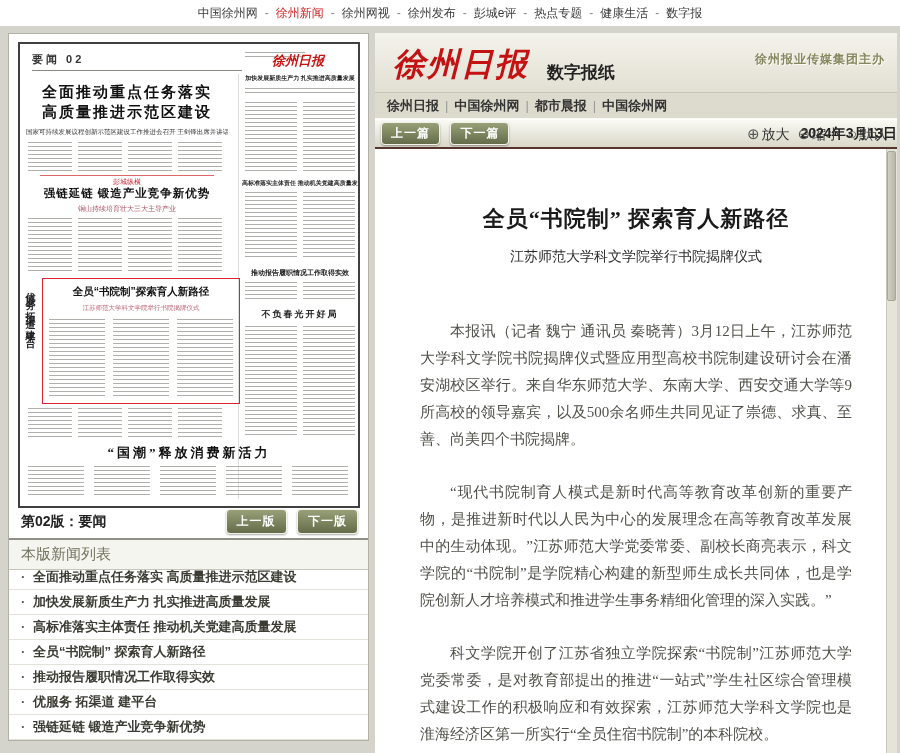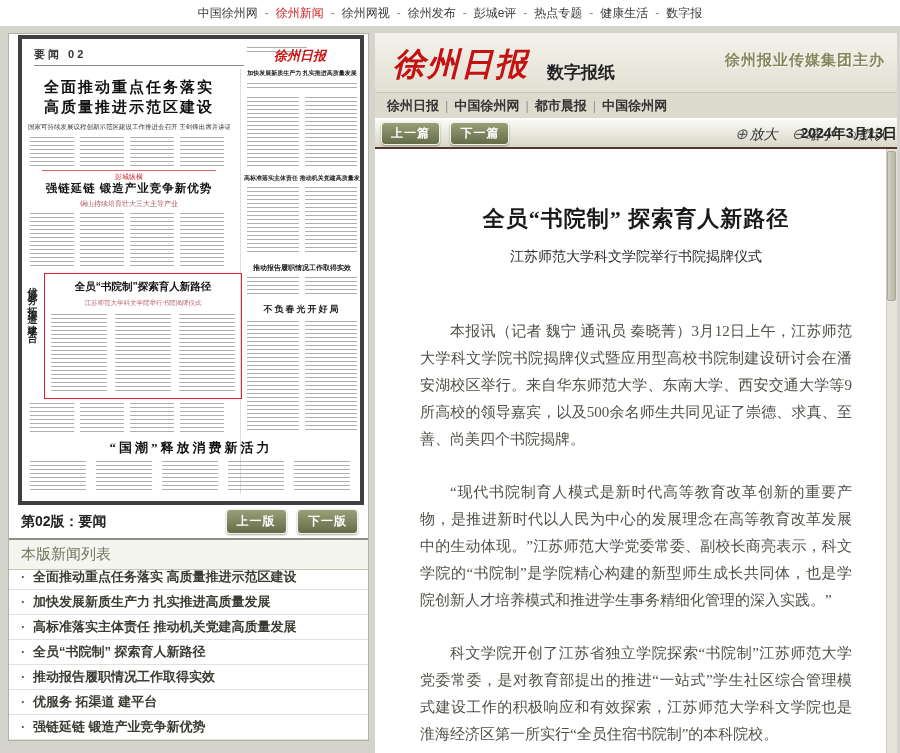--- a/index.html
+++ b/index.html
@@ -7,21 +7,21 @@
        font-family:"Liberation Sans", sans-serif;}
   
   .topbar{position:absolute;left:0;top:0;width:900px;height:26px;background:#ffffff;
           text-align:center;line-height:26px;font-size:12px;color:#3a3a3a;}
   .topbar .nav-item{cursor:pointer;margin:0 2px;}
   .topbar .nav-item.active{color:#cc2222;}
   .topbar .sep{color:#888;margin:0 5px;}
   
   .left-panel{position:absolute;left:8px;top:33px;width:361px;height:708px;background:#fff;
               border:1px solid #b2b1a8;box-sizing:border-box;}
-  .thumb{position:absolute;left:9px;top:1px;width:338px;height:462px;border:4px solid #404040;
+  .thumb{position:absolute;left:9px;top:8px;width:338px;height:462px;border:2px solid #404040;
          background:#fff;overflow:hidden;}
   .thumb *{position:absolute;}
   .t-seclabel{left:12px;top:8px;font-size:11px;font-weight:bold;color:#333;letter-spacing:3px;}
   .t-rule{left:12px;top:26px;width:210px;height:1px;background:#8a8a82;}
   .t-mast{left:252px;top:8px;font-size:13px;font-weight:bold;color:#c11;font-style:italic;white-space:nowrap;}
   .ftx{background:repeating-linear-gradient(to bottom,#96968e 0,#96968e 1px,transparent 1px,transparent 4px);
        opacity:.75;}
   .t-h1{left:8px;top:38px;width:198px;text-align:center;font-size:15px;font-weight:bold;color:#111;
         letter-spacing:2px;line-height:20px;font-family:"Liberation Serif",serif;}
   .t-h1b{top:58px;}
@@ -58,39 +58,39 @@
   .news-list{position:absolute;left:0;top:531px;width:100%;}
   .news-item{position:relative;padding:5px 8px 5px 24px;font-size:13px;color:#3c3c34;font-weight:bold;
              border-bottom:1px solid #e2e2da;line-height:14px;cursor:pointer;white-space:nowrap;overflow:hidden;}
   .news-item::before{content:"·";position:absolute;left:12px;color:#555;}
   
   .header-band{position:absolute;left:375px;top:33px;width:522px;height:60px;
                background:linear-gradient(#f4f3ec,#e2e0d3);border-bottom:1px solid #c8c6b8;box-sizing:border-box;}
   .logo{position:absolute;left:18px;top:10px;font-size:32px;font-weight:bold;color:#c41111;
         font-family:"Liberation Serif",serif;font-style:italic;letter-spacing:2px;}
   .logo-suffix{position:absolute;left:172px;top:28px;font-size:17px;font-weight:bold;color:#222;}
-  .sponsor{position:absolute;right:12px;top:18px;font-size:15px;font-weight:bold;color:#85875e;
+  .sponsor{position:absolute;right:12px;top:18px;font-size:12px;font-weight:bold;color:#85875e;
            text-shadow:1px 1px 0 #fbfbf5;letter-spacing:1px;}
   .subnav-row{position:absolute;left:375px;top:93px;width:522px;height:26px;background:#dddbcd;
               border-bottom:1px solid #fdfdf8;box-sizing:border-box;}
   .subnav-links{position:absolute;left:12px;top:0;line-height:26px;font-size:13px;font-weight:bold;color:#333;}
   .subnav-links .sep{color:#999;font-weight:normal;margin:0 6px;}
   .subnav-links .subnav-item{cursor:pointer;}
   .back-btn{position:absolute;right:8px;top:2px;padding:2px 12px;font-size:13px;font-weight:bold;
             background:linear-gradient(#a8ad8a,#6f7453);color:#fff;border:2px solid #eef0e2;
             border-radius:3px;box-shadow:0 1px 2px rgba(0,0,0,.3);cursor:pointer;letter-spacing:1px;}
   .toolbar{position:absolute;left:375px;top:119px;width:522px;height:27px;
            background:linear-gradient(#fafaf5,#d9d7c8);border-top:1px solid #fff;
            border-bottom:3px solid #56352c;box-sizing:content-box;}
   .tb-btns{position:absolute;left:6px;top:2px;}
   .tb-btns .btn-olive{margin-left:0;margin-right:6px;padding:2px 9px;}
   .tb-date{position:absolute;left:0;top:0;width:100%;text-align:right;line-height:27px;
            font-size:14px;font-weight:bold;color:#222;pointer-events:none;}
   .tb-zoom{position:absolute;right:10px;top:0;line-height:27px;font-size:14px;color:#333;}
-  .tb-zoom .zoomctl{margin-left:10px;cursor:pointer;font-style:italic;}
+  .tb-zoom .zoomctl{margin-left:4px;cursor:pointer;}
   .tb-zoom .zicon{color:#555;margin-right:2px;font-size:15px;}
   
   .article-area{position:absolute;left:375px;top:149px;width:522px;height:604px;background:#fff;overflow:hidden;}
   .article-inner{padding:55px 45px 0 45px;}
   .a-title{text-align:center;font-size:22px;font-weight:bold;color:#1a1a1a;letter-spacing:1px;
            font-family:"Liberation Serif",serif;}
   .a-subtitle{text-align:center;font-size:14px;color:#2e2e2e;margin-top:14px;font-family:"Liberation Serif",serif;}
   .a-body{margin-top:52px;}
   .a-body p{font-size:15px;line-height:27px;color:#51514a;text-align:justify;text-indent:2em;
             margin:0 0 26px 0;font-family:Liberation Serif, serif;}

